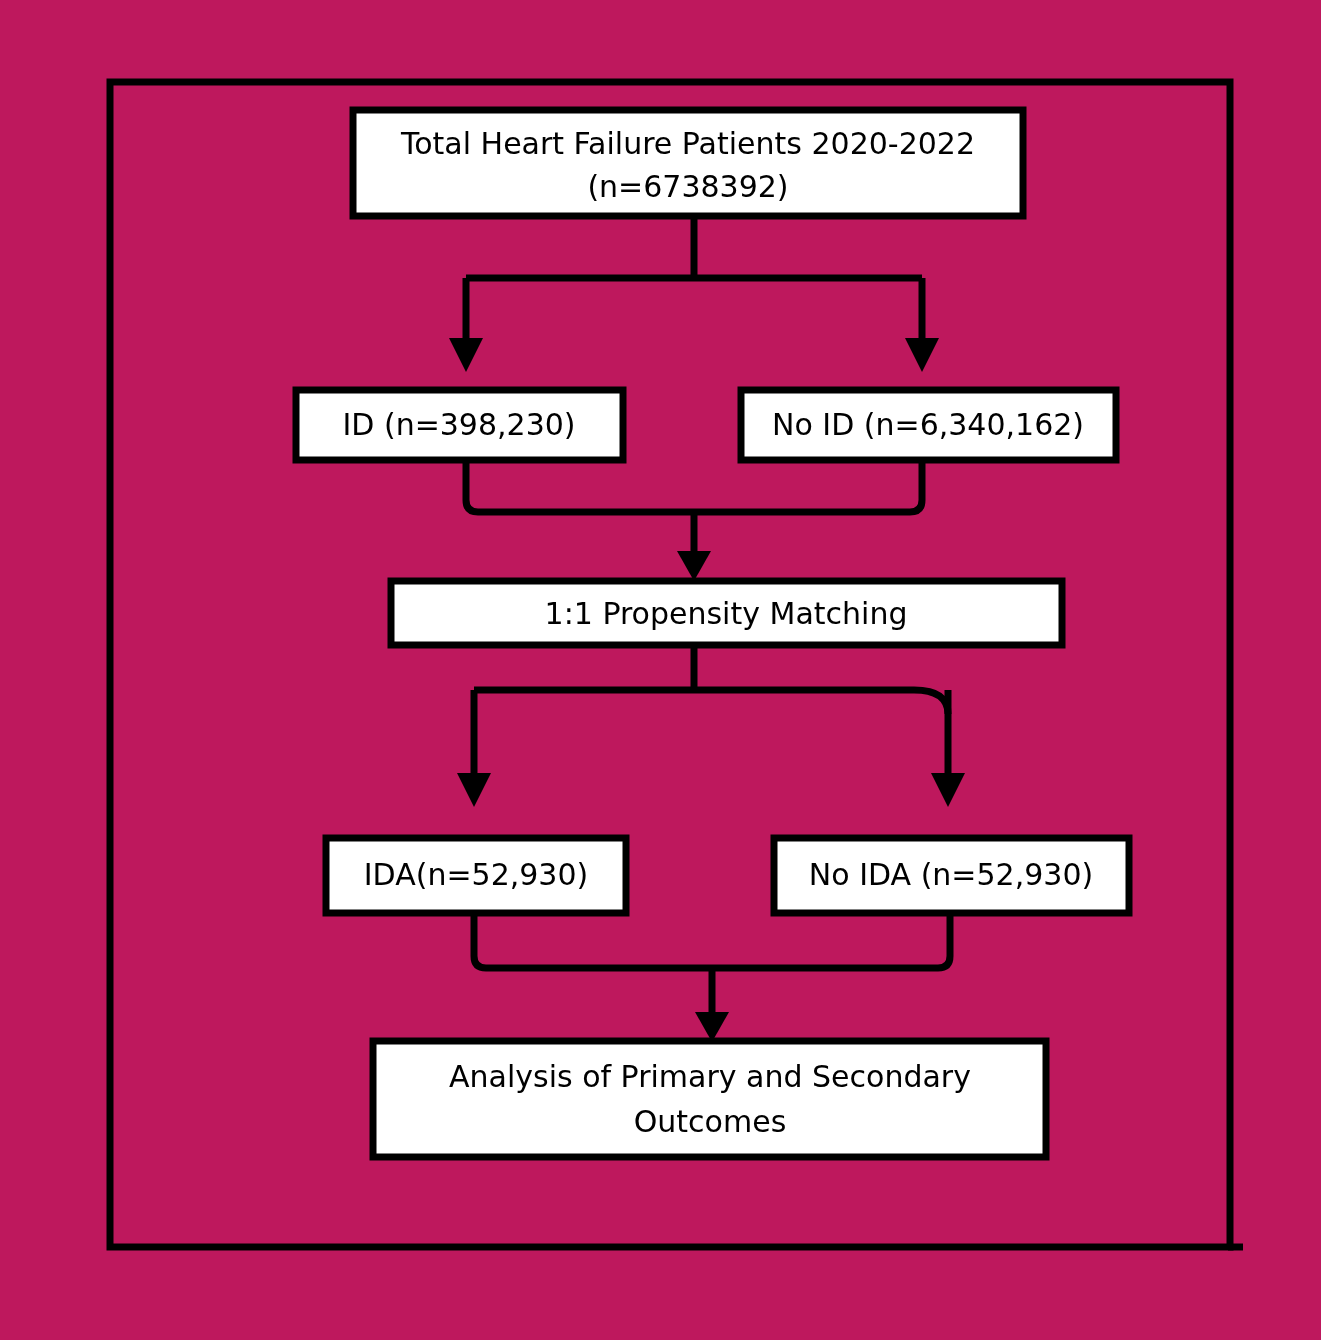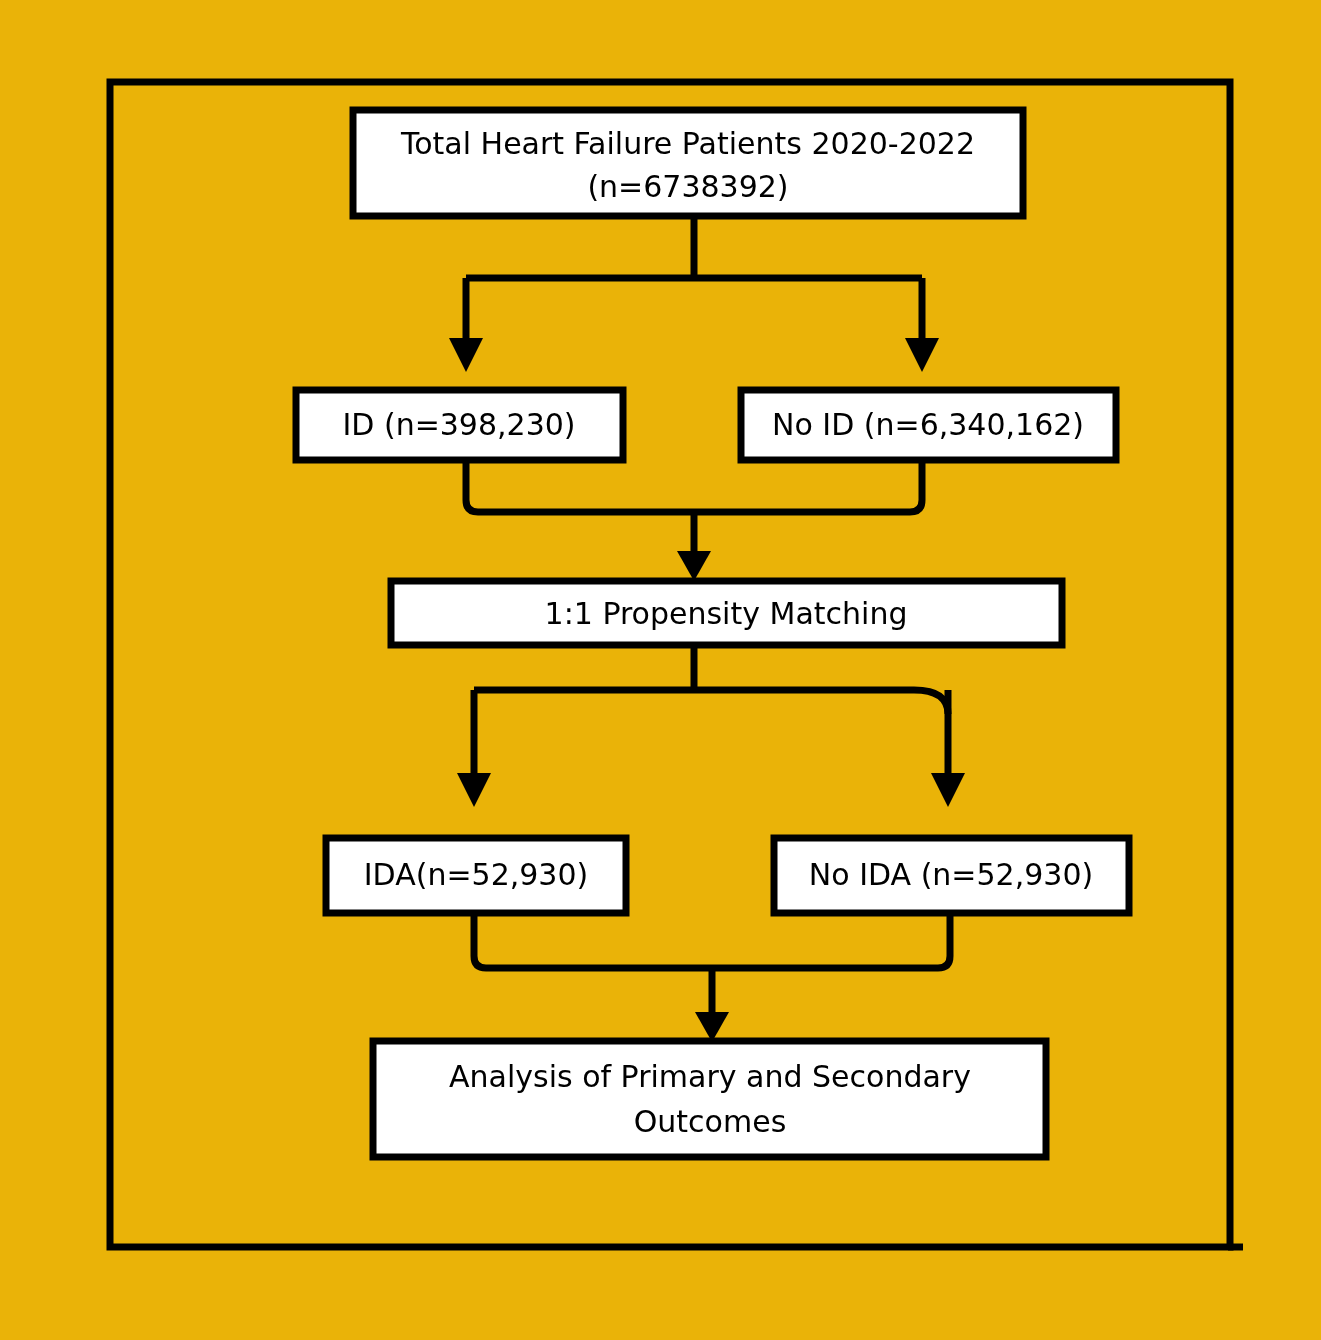--- a/index.html
+++ b/index.html
@@ -8,21 +8,21 @@
     padding: 0;
     background: #ffffff;
   }
   body {
     font-family: "DejaVu Sans", sans-serif;
   }
   #figure-root {
     position: relative;
     width: 1321px;
     height: 1340px;
-    background: #eab308;
+    background: #be185d;
     overflow: hidden;
   }
   svg.flow-canvas {
     position: absolute;
     top: 0;
     left: 0;
     width: 1321px;
     height: 1340px;
     display: block;
   }

